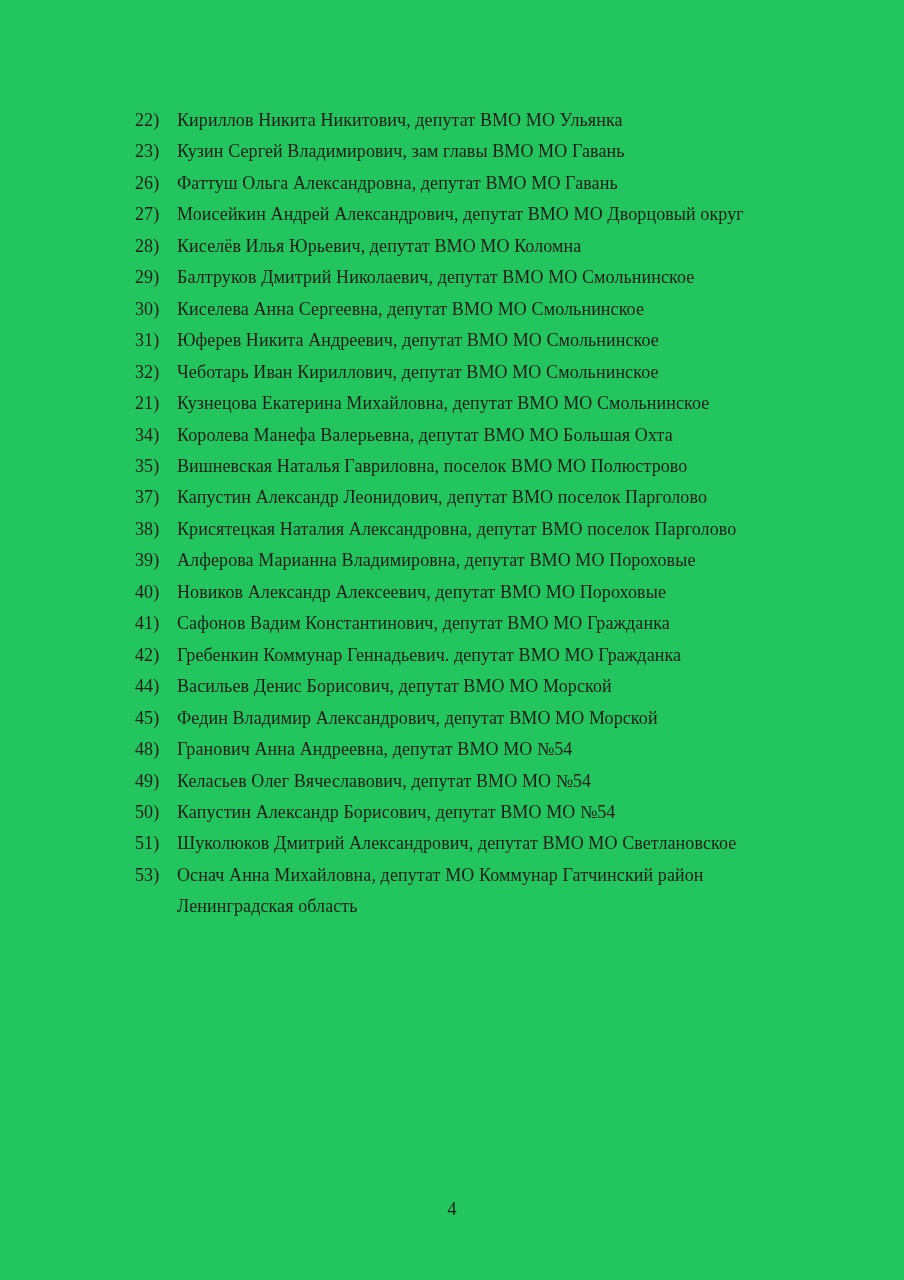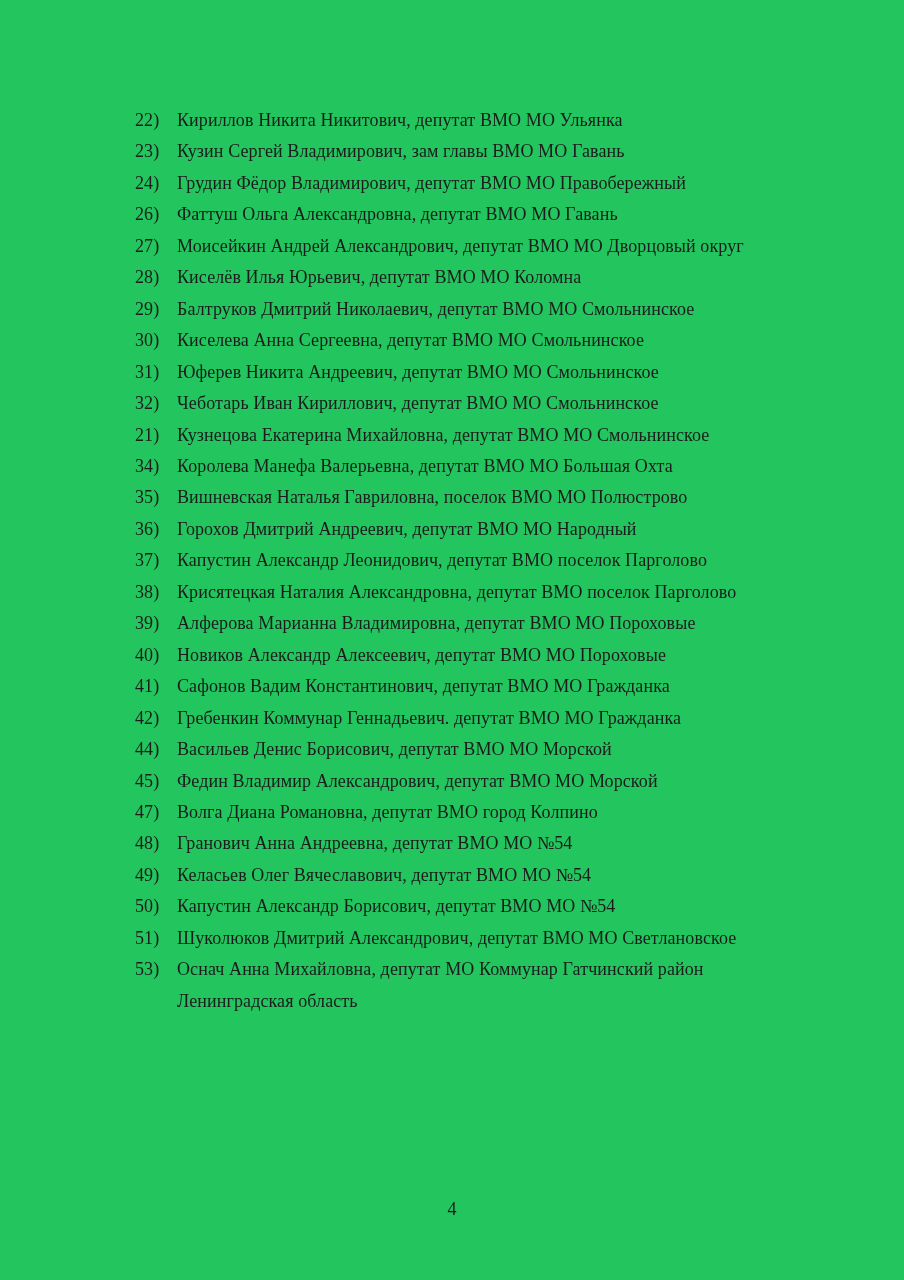--- a/index.html
+++ b/index.html
@@ -46,41 +46,38 @@
     color: #1c1c1c;
   }
 </style>
 </head>
 <body>
 
 <div class="page">
   <div class="list">
       <div class="item"><span class="num">22)</span><span>Кириллов Никита Никитович, депутат ВМО МО Ульянка</span></div>
       <div class="item"><span class="num">23)</span><span>Кузин Сергей Владимирович, зам главы ВМО МО Гавань</span></div>
-      <div class="item"><span class="num">24)</span><span>Грудин Фёдор Владимирович, депутат ВМО МО Правобережный</span></div>
       <div class="item"><span class="num">26)</span><span>Фаттуш Ольга Александровна, депутат ВМО МО Гавань</span></div>
       <div class="item"><span class="num">27)</span><span>Моисейкин Андрей Александрович, депутат ВМО МО Дворцовый округ</span></div>
       <div class="item"><span class="num">28)</span><span>Киселёв Илья Юрьевич, депутат ВМО МО Коломна</span></div>
       <div class="item"><span class="num">29)</span><span>Балтруков Дмитрий Николаевич, депутат ВМО МО Смольнинское</span></div>
       <div class="item"><span class="num">30)</span><span>Киселева Анна Сергеевна, депутат ВМО МО Смольнинское</span></div>
       <div class="item"><span class="num">31)</span><span>Юферев Никита Андреевич, депутат ВМО МО Смольнинское</span></div>
       <div class="item"><span class="num">32)</span><span>Чеботарь Иван Кириллович, депутат ВМО МО Смольнинское</span></div>
       <div class="item"><span class="num">21)</span><span>Кузнецова Екатерина Михайловна, депутат ВМО МО Смольнинское</span></div>
       <div class="item"><span class="num">34)</span><span>Королева Манефа Валерьевна, депутат ВМО МО Большая Охта</span></div>
       <div class="item"><span class="num">35)</span><span>Вишневская Наталья Гавриловна, поселок ВМО МО Полюстрово</span></div>
-      <div class="item"><span class="num">36)</span><span>Горохов Дмитрий Андреевич, депутат ВМО МО Народный</span></div>
       <div class="item"><span class="num">37)</span><span>Капустин Александр Леонидович, депутат ВМО поселок Парголово</span></div>
       <div class="item"><span class="num">38)</span><span>Крисятецкая Наталия Александровна, депутат ВМО поселок Парголово</span></div>
       <div class="item"><span class="num">39)</span><span>Алферова Марианна Владимировна, депутат ВМО МО Пороховые</span></div>
       <div class="item"><span class="num">40)</span><span>Новиков Александр Алексеевич, депутат ВМО МО Пороховые</span></div>
       <div class="item"><span class="num">41)</span><span>Сафонов Вадим Константинович, депутат ВМО МО Гражданка</span></div>
       <div class="item"><span class="num">42)</span><span>Гребенкин Коммунар Геннадьевич. депутат ВМО МО Гражданка</span></div>
       <div class="item"><span class="num">44)</span><span>Васильев Денис Борисович, депутат ВМО МО Морской</span></div>
       <div class="item"><span class="num">45)</span><span>Федин Владимир Александрович, депутат ВМО МО Морской</span></div>
-      <div class="item"><span class="num">47)</span><span>Волга Диана Романовна, депутат ВМО город Колпино</span></div>
       <div class="item"><span class="num">48)</span><span>Гранович Анна Андреевна, депутат ВМО МО №54</span></div>
       <div class="item"><span class="num">49)</span><span>Келасьев Олег Вячеславович, депутат ВМО МО №54</span></div>
       <div class="item"><span class="num">50)</span><span>Капустин Александр Борисович, депутат ВМО МО №54</span></div>
       <div class="item"><span class="num">51)</span><span>Шуколюков Дмитрий Александрович, депутат ВМО МО Светлановское</span></div>
       <div class="item"><span class="num">53)</span><span>Оснач Анна Михайловна, депутат МО Коммунар Гатчинский район</span></div>
       <div class="item cont">Ленинградская область</div>
     </div>
   <div class="page-number">4</div>
 </div>
 

